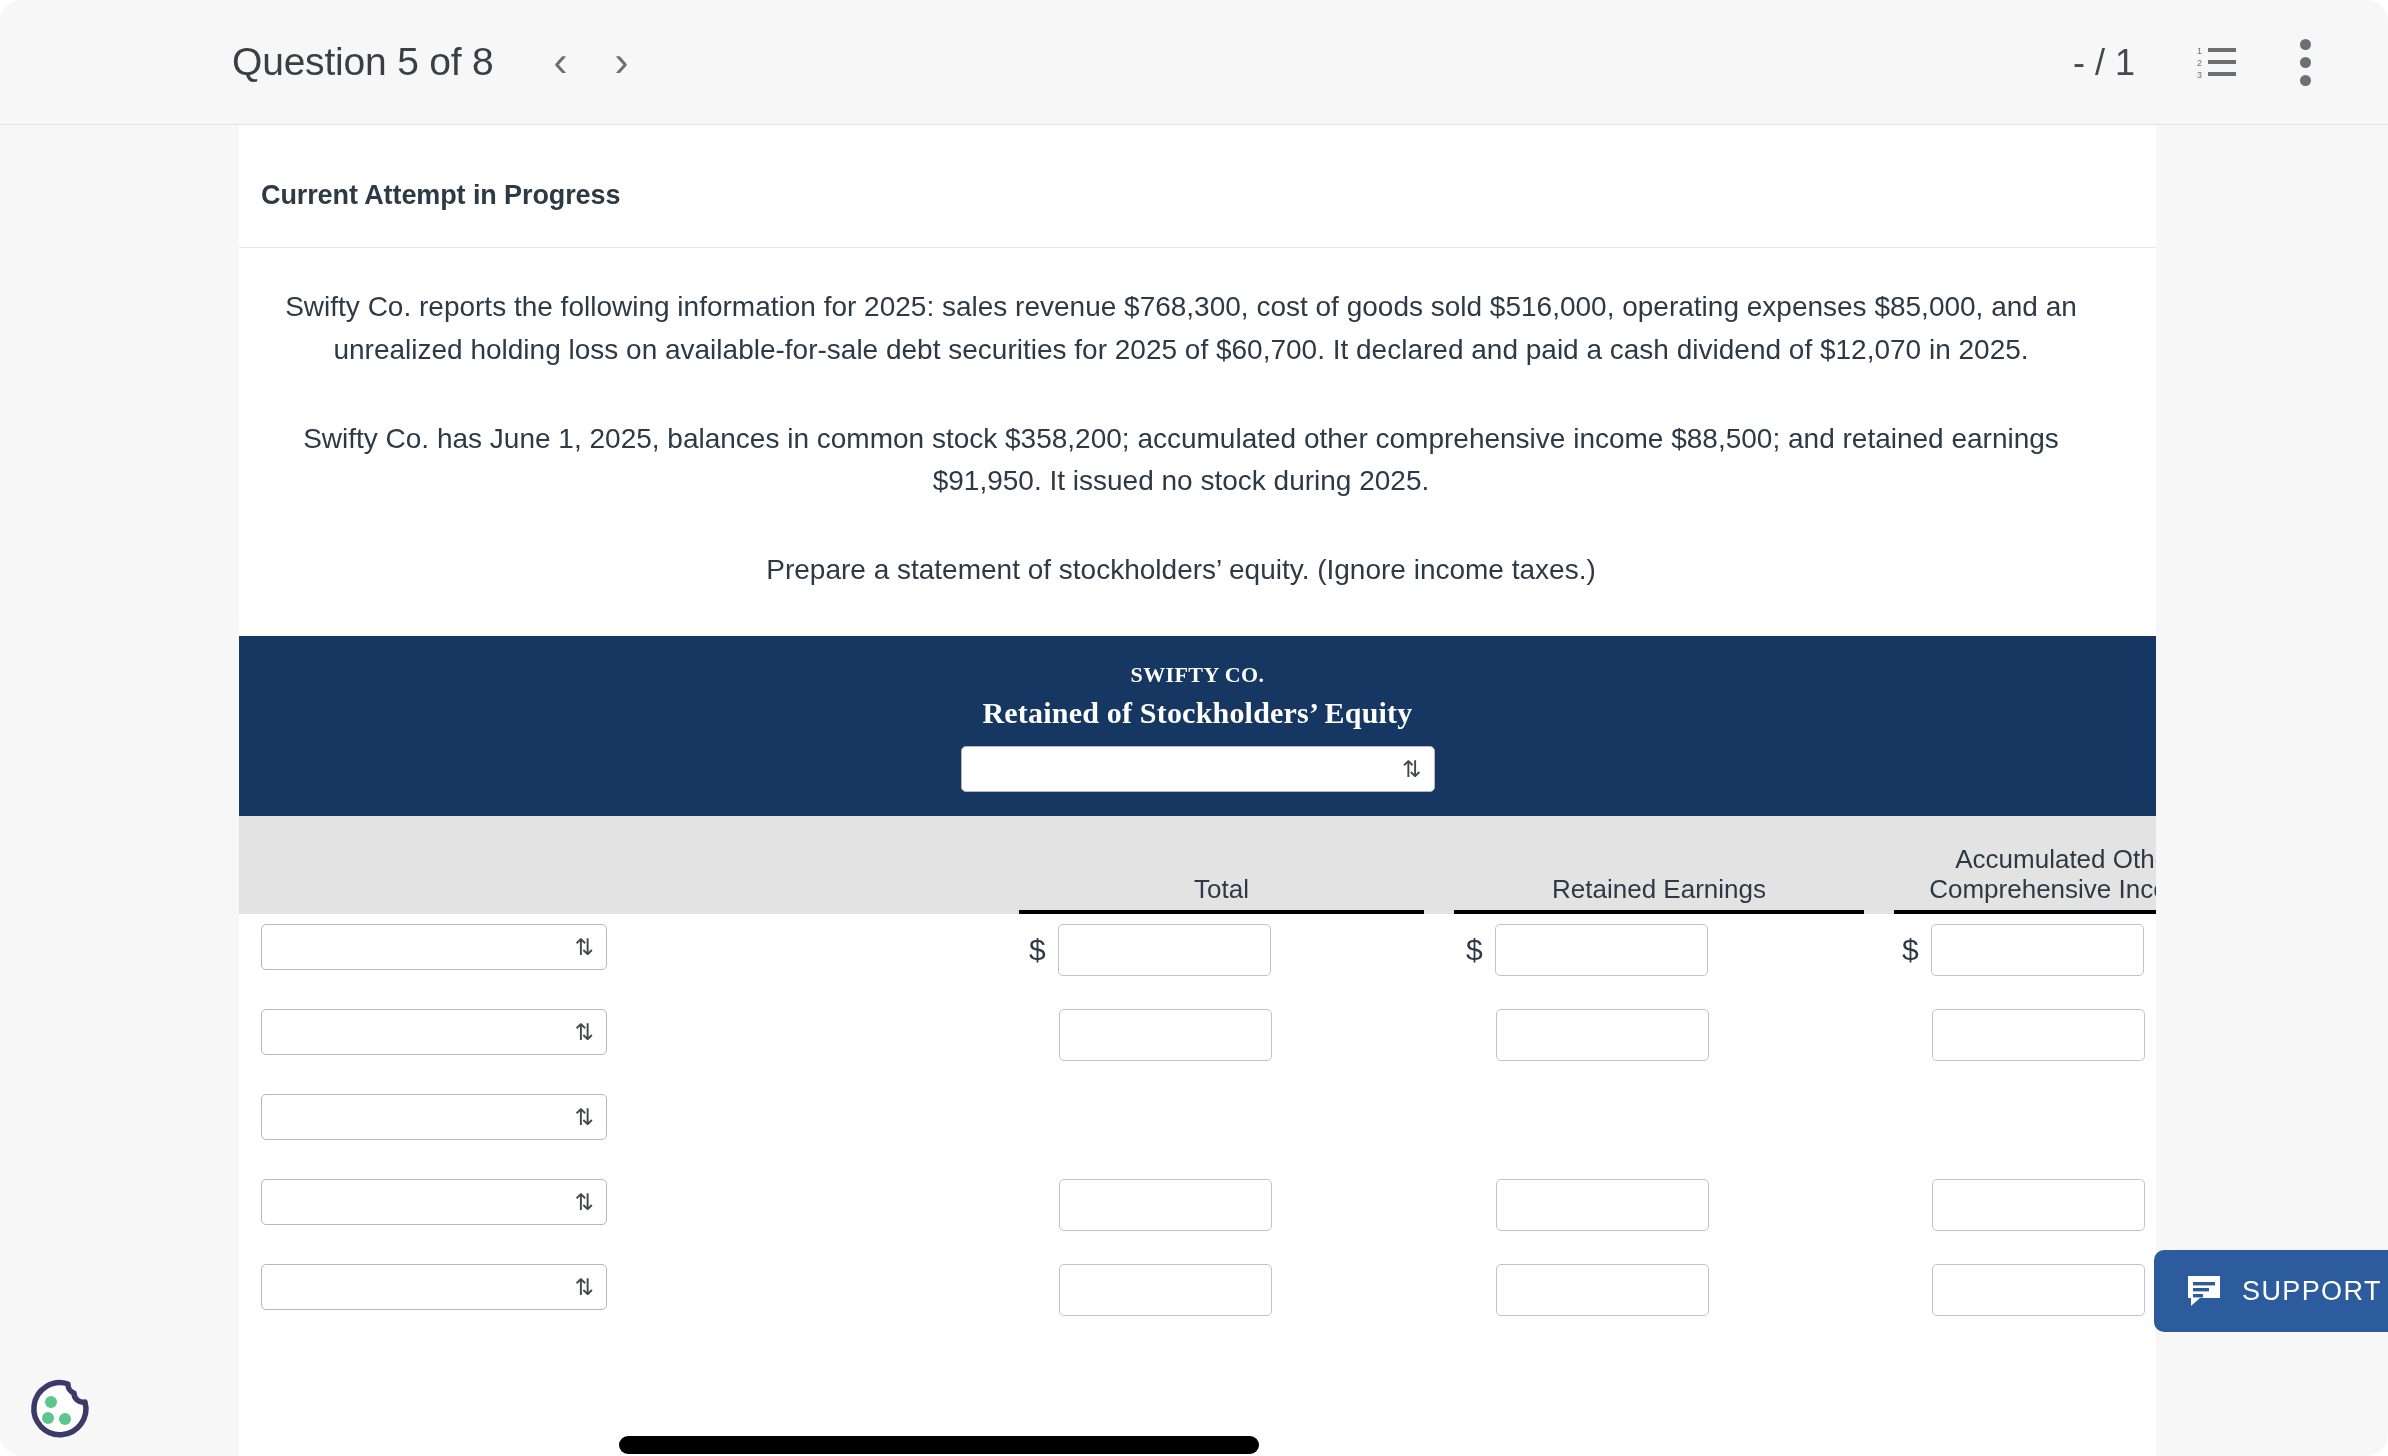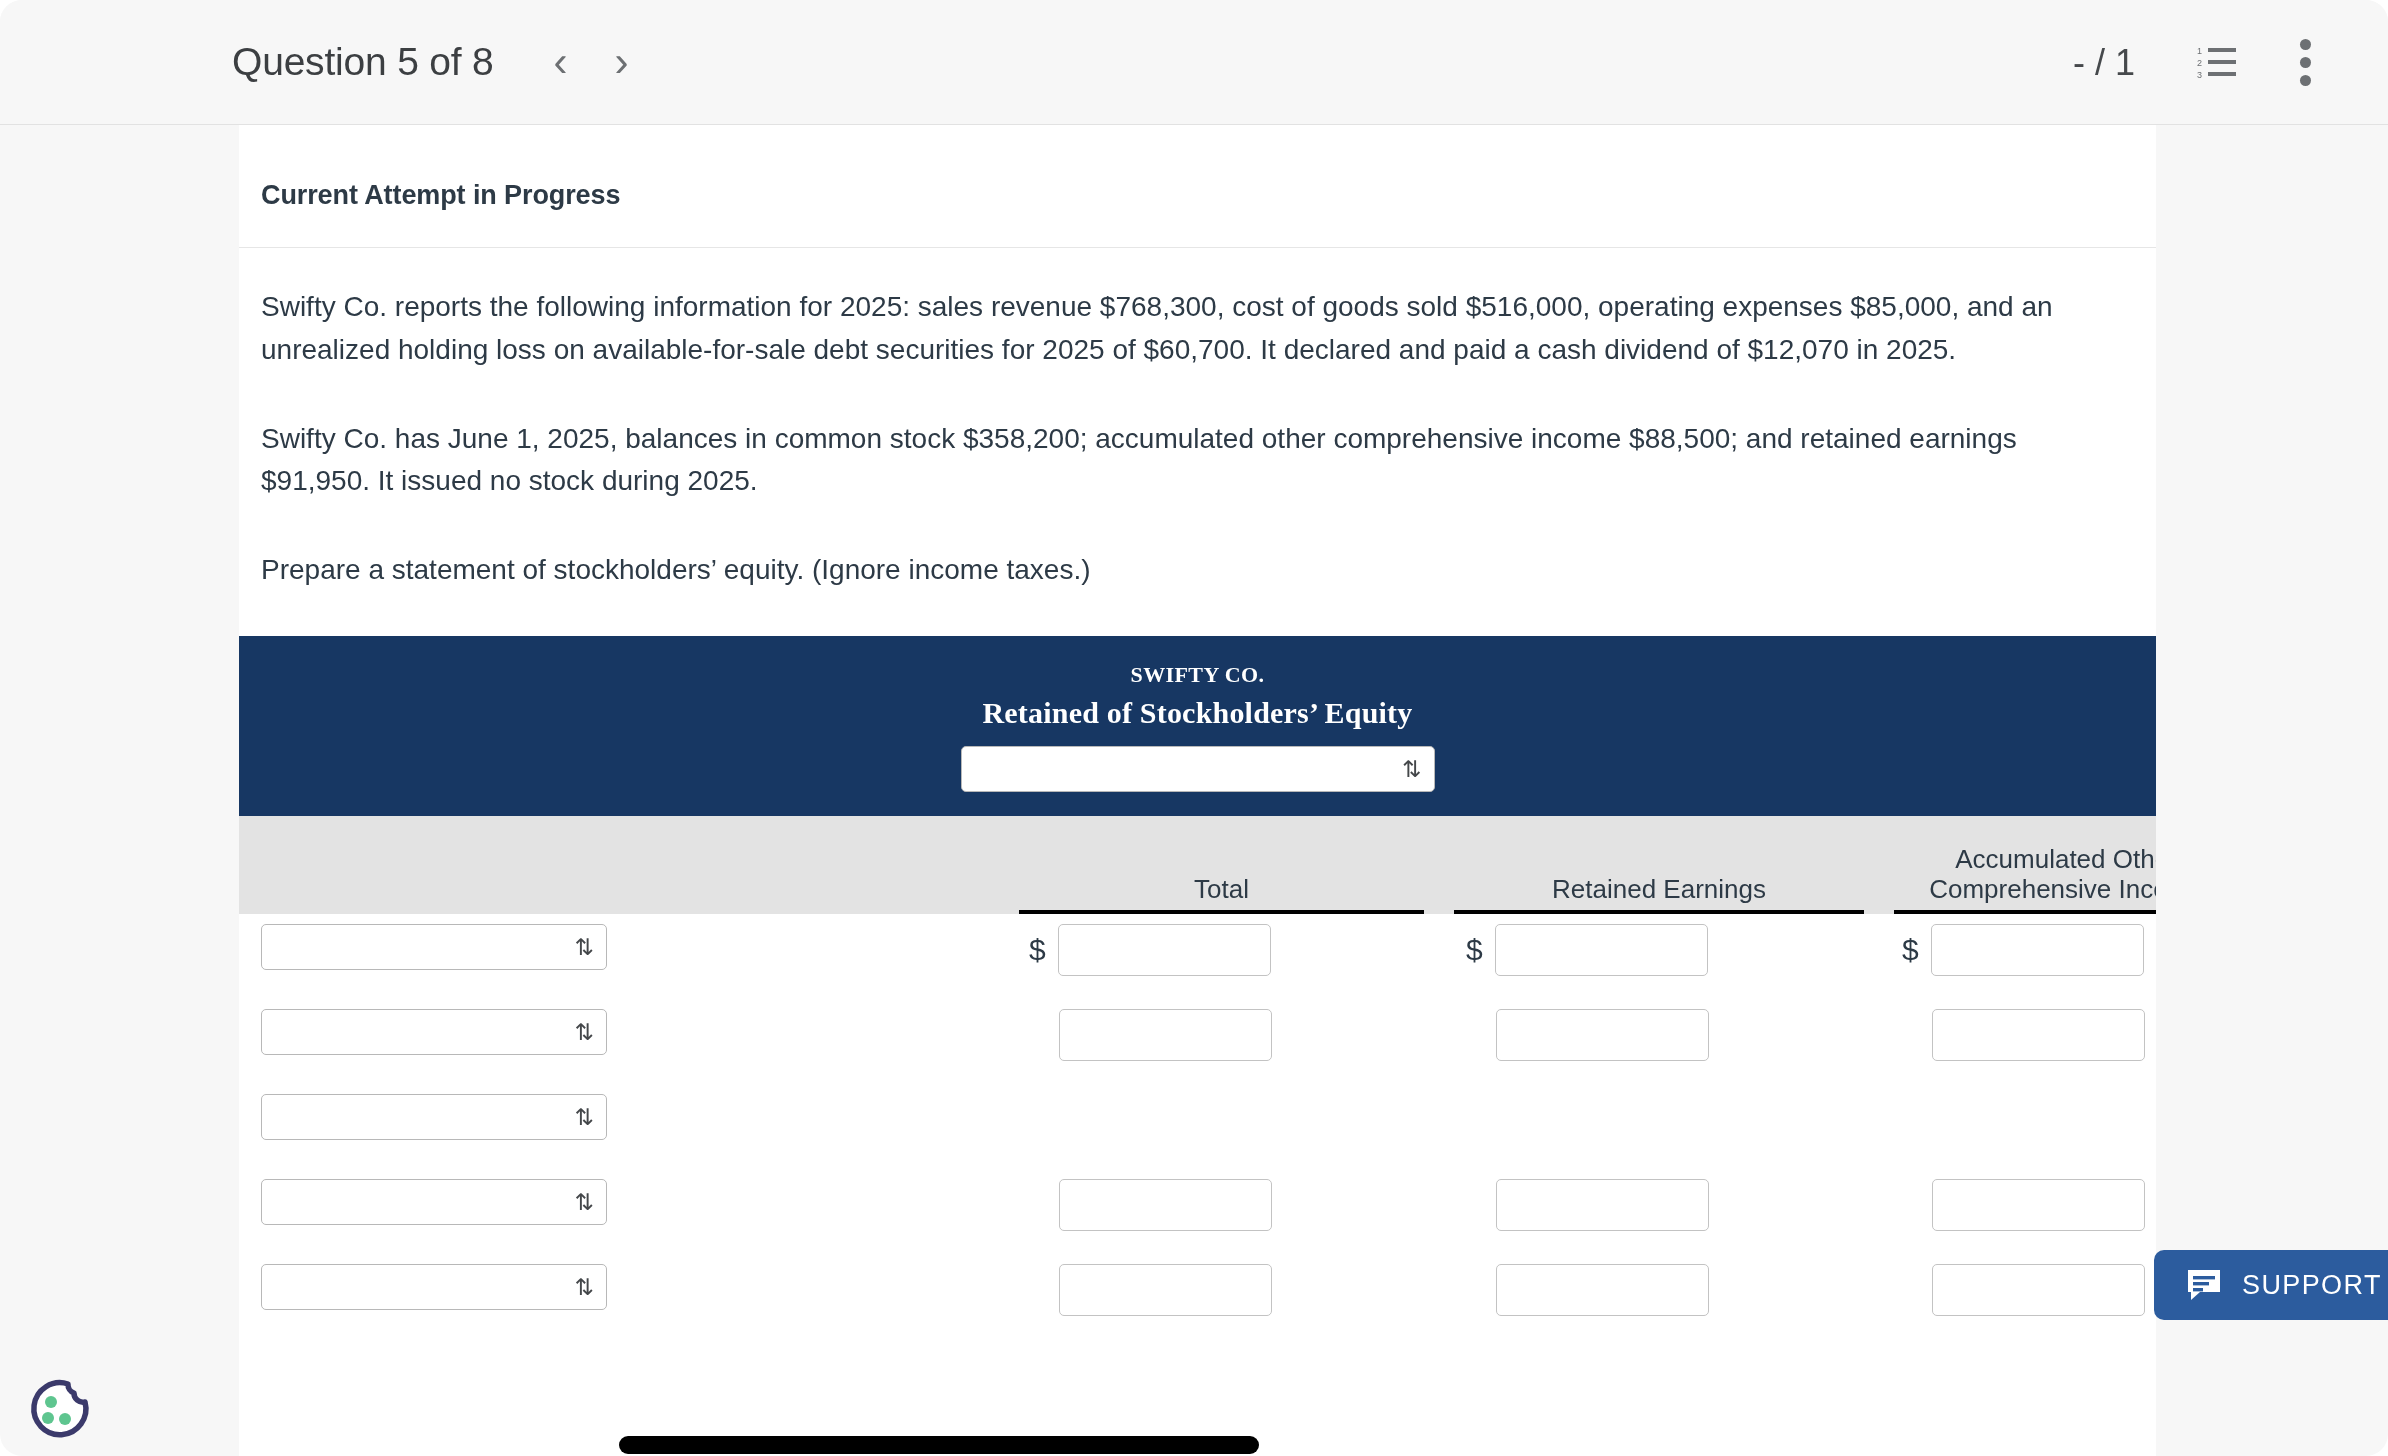--- a/index.html
+++ b/index.html
@@ -116,20 +116,21 @@
     margin-top: 36px;
     width: 1917px;
     height: 1px;
     background: #e6e6e6;
   }
 
   .qbody {
     padding-left: 22px;
     padding-right: 30px;
     padding-top: 38px;
+    text-align: center;
   }
   .qpara {
     font-size: 28px;
     line-height: 1.53;
     color: #2d3a46;
     margin: 0 0 46px 0;
     max-width: 1840px;
   }
   .qpara:last-child { margin-bottom: 0; }
 
@@ -267,21 +268,21 @@
     background: #000000;
     border-radius: 9px;
   }
 
   
   .support-btn {
     position: absolute;
     right: 0;
     top: 1250px;
     width: 234px;
-    height: 70px;
+    height: 82px;
     background: #2c5c9e;
     border-radius: 10px 0 0 10px;
     display: flex;
     align-items: center;
     cursor: pointer;
     border: none;
   }
   .support-icon {
     margin-left: 26px;
     width: 36px; height: 32px;

